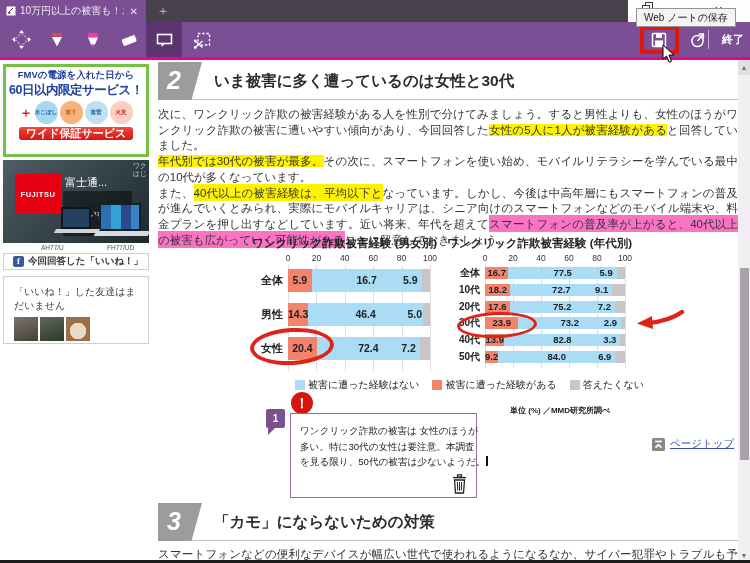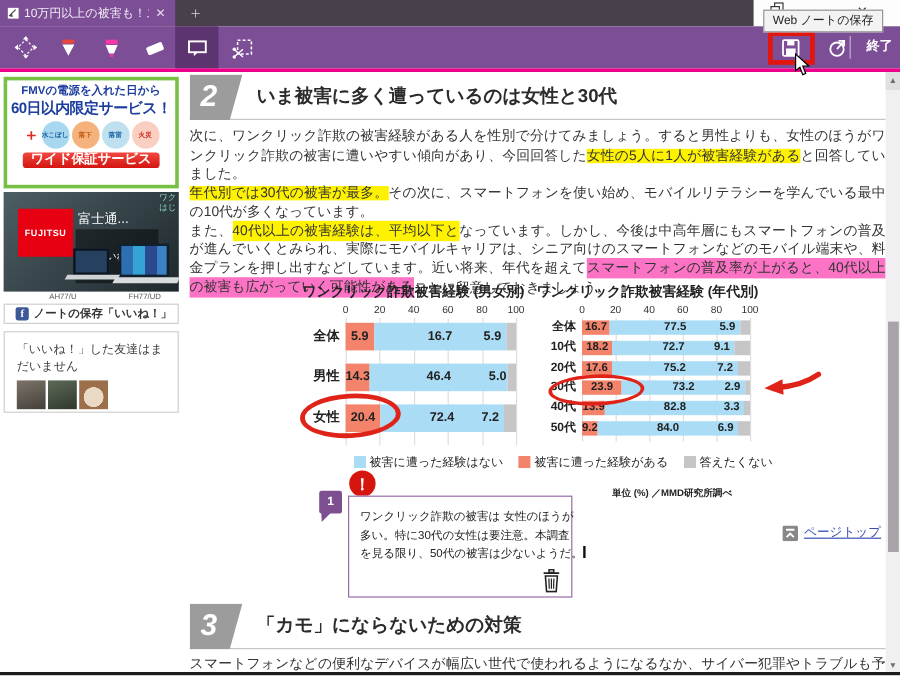--- a/index.html
+++ b/index.html
@@ -244,21 +244,21 @@
       <div class="lap-base1"></div>
       <div class="lap-base2"></div>
     </div>
     <div id="models">
       <span style="left:38px">AH77/U</span>
       <span style="left:104px">FH77/UD</span>
     </div>
 
     <div id="fb-bar">
       <span class="fb-ic">f</span>
-      <span class="fbtxt">ノートの保存「いいね！」</span>
+      <span class="fbtxt">今回回答した「いいね！」</span>
     </div>
     <div id="fb-box">
       <div class="txt">「いいね！」した友達はまだいません</div>
       <div class="thumbs">
         <div class="th1"></div>
         <div class="th2"></div>
         <div class="th3"></div>
       </div>
     </div>
 

